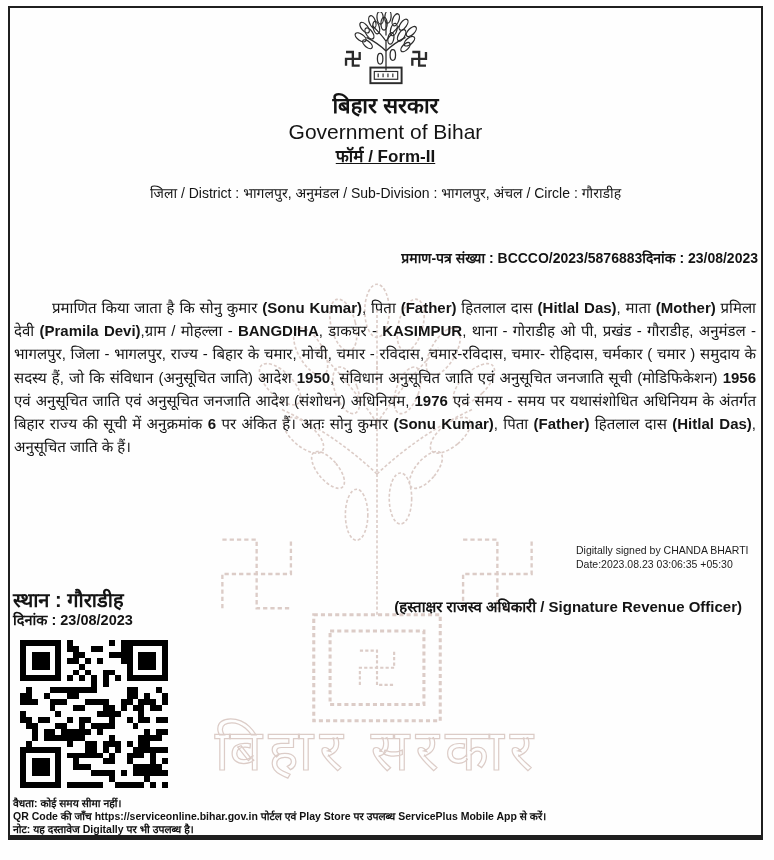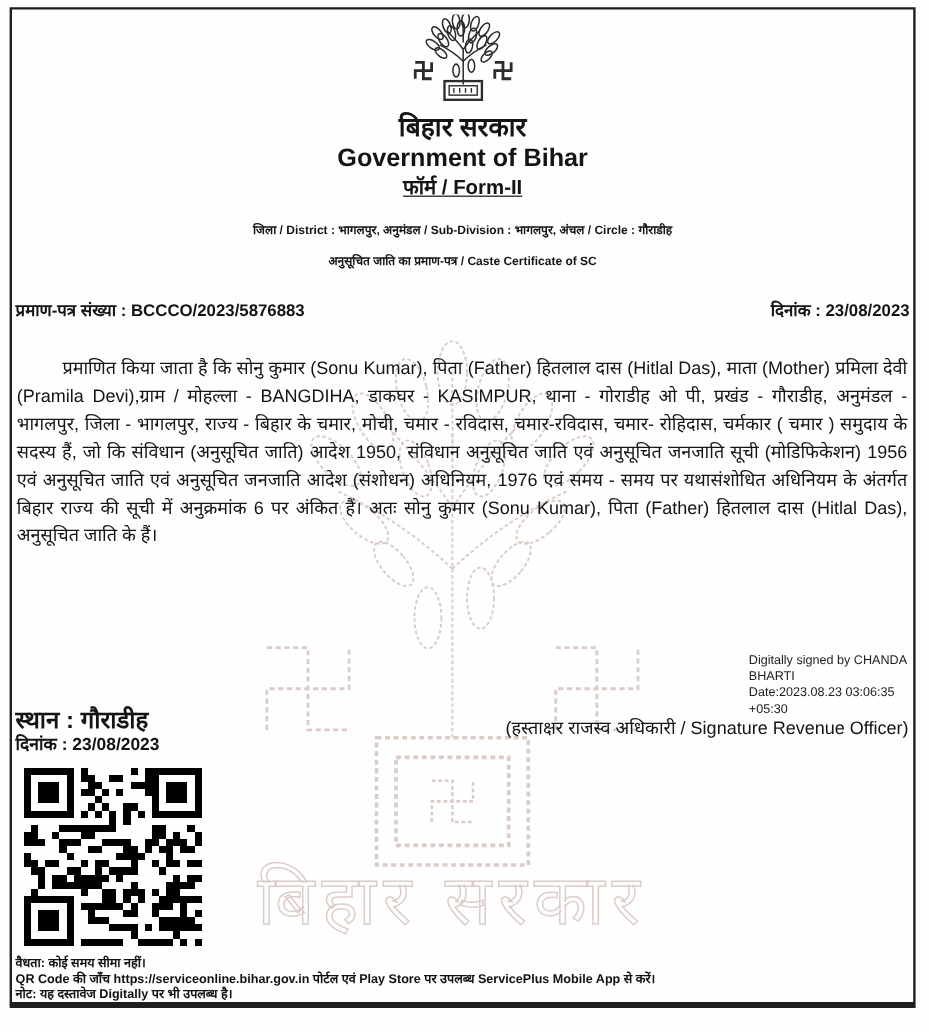--- a/index.html
+++ b/index.html
@@ -16,47 +16,47 @@
   }
   .watermark{
     position:absolute;left:182px;top:262px;width:370px;height:510px;
     opacity:.5;z-index:0;pointer-events:none;
   }
   .content{position:absolute;inset:0;z-index:1;}
 
   .header{position:absolute;top:4px;left:0;width:100%;text-align:center;}
   .emblem{display:block;margin:0 auto;width:104px;height:78px;}
   .title-hi{font-size:22px;font-weight:700;line-height:27px;margin-top:2px;}
-  .title-en{font-size:21px;font-weight:700;line-height:25px;}
+  .title-en{font-size:21px;font-weight:400;line-height:25px;}
   .form-label{font-size:17px;font-weight:700;line-height:23px;margin-top:1px;text-decoration:underline;}
 
   .subheader{position:absolute;top:172px;left:0;width:100%;text-align:center;
-    font-size:10px;font-weight:700;line-height:26px;}
+    font-size:14px;font-weight:400;line-height:26px;}
 
   .meta-row{position:absolute;top:240px;left:3px;right:3px;display:flex;
-    justify-content:space-between;font-size:14px;font-weight:700;}
+    justify-content:flex-end;font-size:14px;font-weight:700;}
 
   .para{position:absolute;left:4px;width:742px;margin:0;font-size:15px;
     line-height:23.2px;text-align:justify;text-indent:38px;}
   .p1{top:288px;}
   .p2{top:458px;}
 
   .digital-sig{position:absolute;left:566px;top:536px;font-size:10.5px;
-    line-height:13.5px;color:#1c1c1c;margin-left:48px;}
-  .sig-label{position:absolute;right:4px;top:588px;font-size:15px;font-weight:400;}
+    line-height:13.5px;color:#1c1c1c;}
+  .sig-label{position:absolute;right:19px;top:588px;font-size:15px;font-weight:700;}
 
   .place{position:absolute;left:3px;top:578px;font-size:20px;font-weight:700;}
   .cert-date2{position:absolute;left:3px;top:601px;font-size:14.5px;font-weight:700;}
 
   .qr{position:absolute;left:3px;top:628px;width:162px;height:156px;}
 
   .footer{position:absolute;left:3px;top:789px;right:3px;font-size:10.5px;
     font-weight:700;line-height:13px;color:#111;}
 
-  b{font-weight:400;margin-top:28px;}
+  b{font-weight:700;margin-top:28px;}
 </style>
 </head>
 <body>
 
 <div class="page">
   <div class="frame">
 
     <svg class="watermark" viewBox="0 0 360 500" fill="none" stroke="#bb9c92" stroke-width="1.6">
 
       <path d="M180,338 V90" stroke-dasharray="3,2"></path>
@@ -147,21 +147,20 @@
           <rect x="38" y="61" width="24" height="8" stroke-width="1.2"></rect>
           <path d="M42,63 v4 M47,63 v4 M52,63 v4 M57,63 v4" stroke-width="1.2"></path>
         </svg>
         <div class="title-hi">बिहार सरकार</div>
         <div class="title-en">Government of Bihar</div>
         <div class="form-label">फॉर्म / Form-II</div>
       </div>
 
       <div class="subheader">
         <div>जिला / District : भागलपुर, अनुमंडल / Sub-Division : भागलपुर, अंचल / Circle : गौराडीह</div>
-        <div>अनुसूचित जाति का प्रमाण-पत्र / Caste Certificate of SC</div>
       </div>
 
       <div class="meta-row">
         <span>प्रमाण-पत्र संख्या : BCCCO/2023/5876883</span>
         <span>दिनांक : 23/08/2023</span>
       </div>
 
       <p class="para p1">प्रमाणित किया जाता है कि सोनु कुमार <b>(Sonu Kumar)</b>, पिता <b>(Father)</b> हितलाल दास <b>(Hitlal Das)</b>, माता <b>(Mother)</b> प्रमिला देवी <b>(Pramila Devi)</b>,ग्राम / मोहल्ला - <b>BANGDIHA</b>, डाकघर - <b>KASIMPUR</b>, थाना - गोराडीह ओ पी, प्रखंड - गौराडीह, अनुमंडल - भागलपुर, जिला - भागलपुर, राज्य - बिहार के चमार, मोची, चमार - रविदास, चमार-रविदास, चमार- रोहिदास, चर्मकार ( चमार ) समुदाय के सदस्य हैं, जो कि संविधान (अनुसूचित जाति) आदेश <b>1950</b>, संविधान अनुसूचित जाति एवं अनुसूचित जनजाति सूची (मोडिफिकेशन) <b>1956</b> एवं अनुसूचित जाति एवं अनुसूचित जनजाति आदेश (संशोधन) अधिनियम, <b>1976</b> एवं समय - समय पर यथासंशोधित अधिनियम के अंतर्गत बिहार राज्य की सूची में अनुक्रमांक <b>6</b> पर अंकित हैं। अतः सोनु कुमार <b>(Sonu Kumar)</b>, पिता <b>(Father)</b> हितलाल दास <b>(Hitlal Das)</b>, अनुसूचित जाति के हैं।</p>
 
       <div class="digital-sig">

